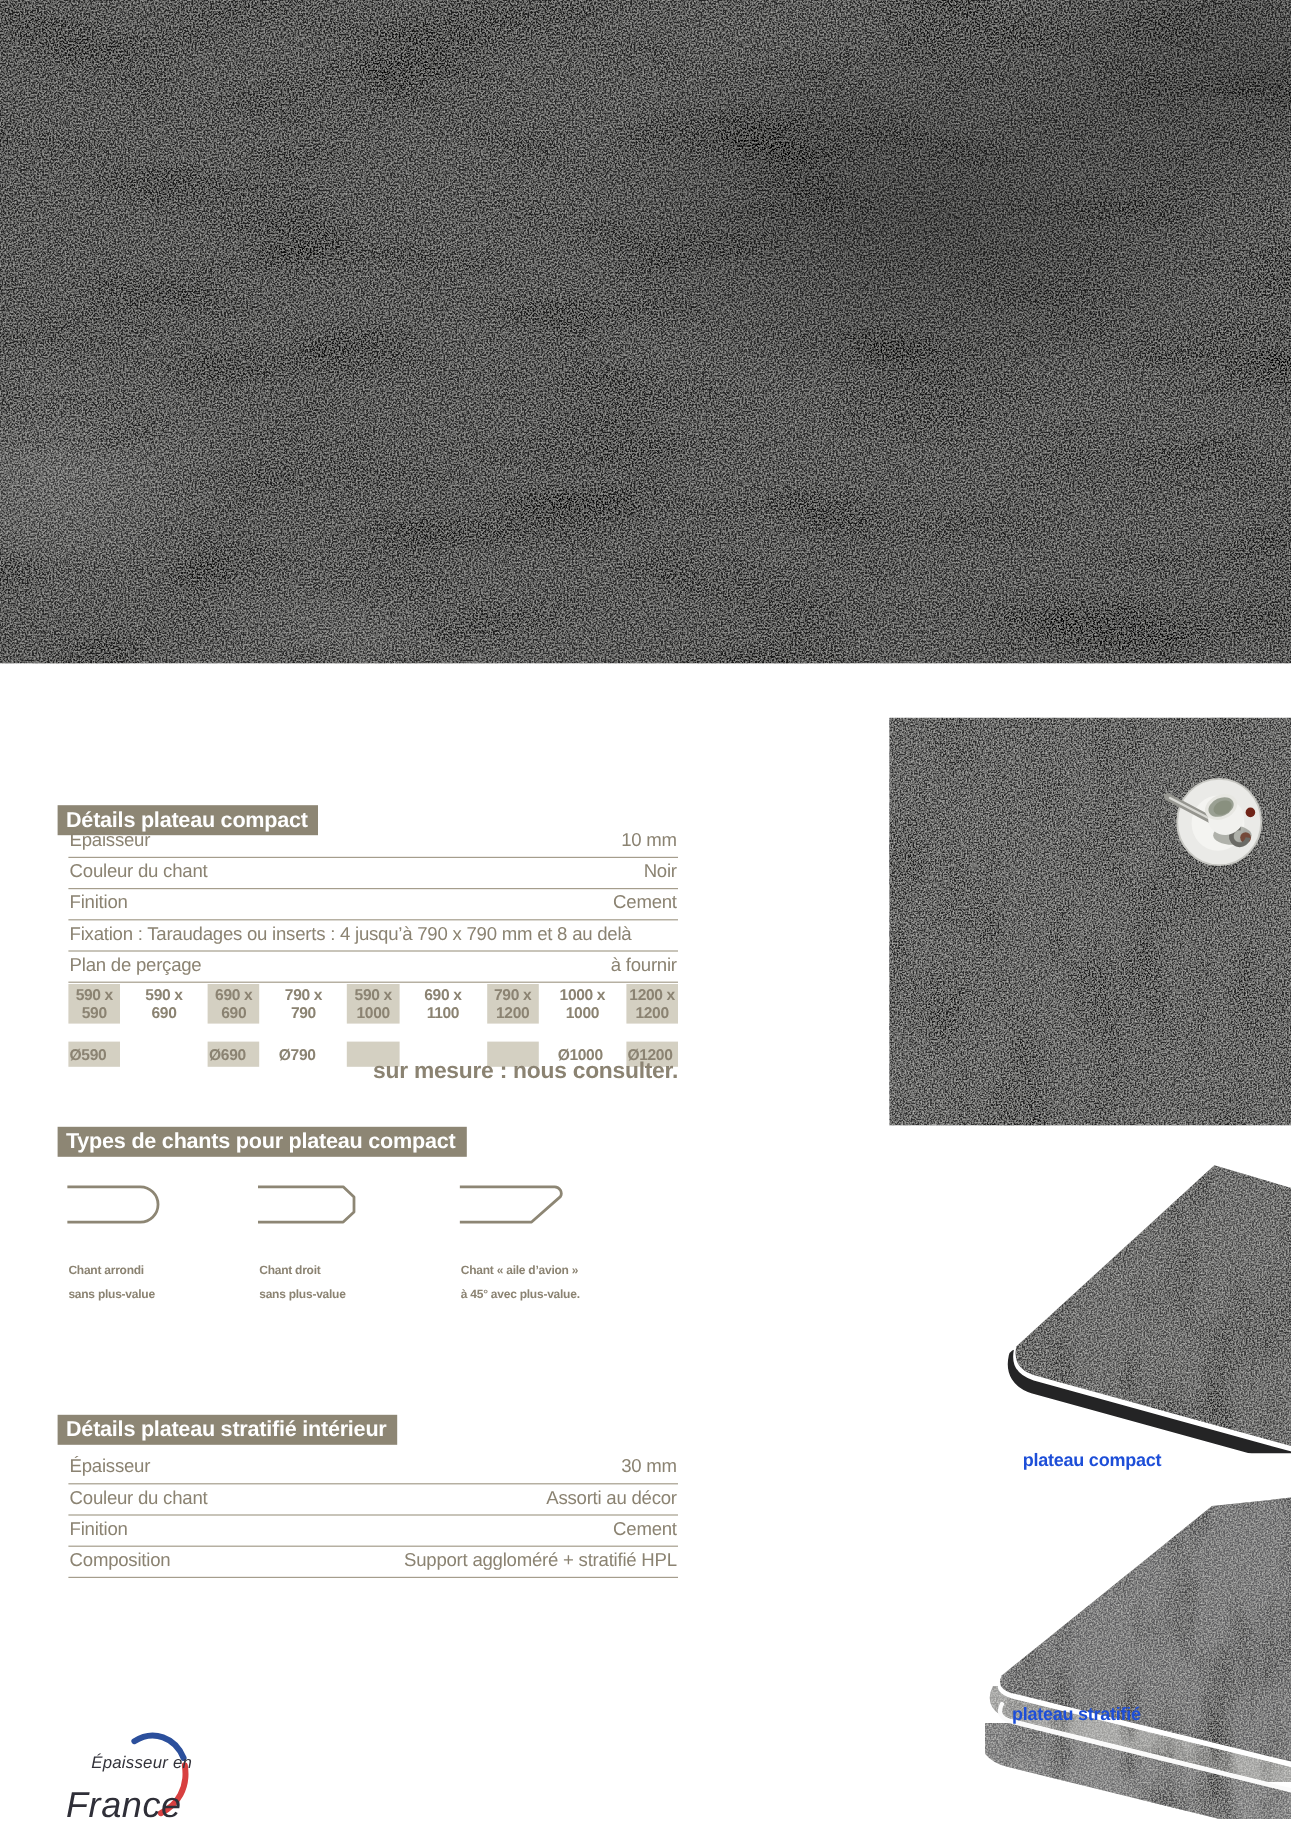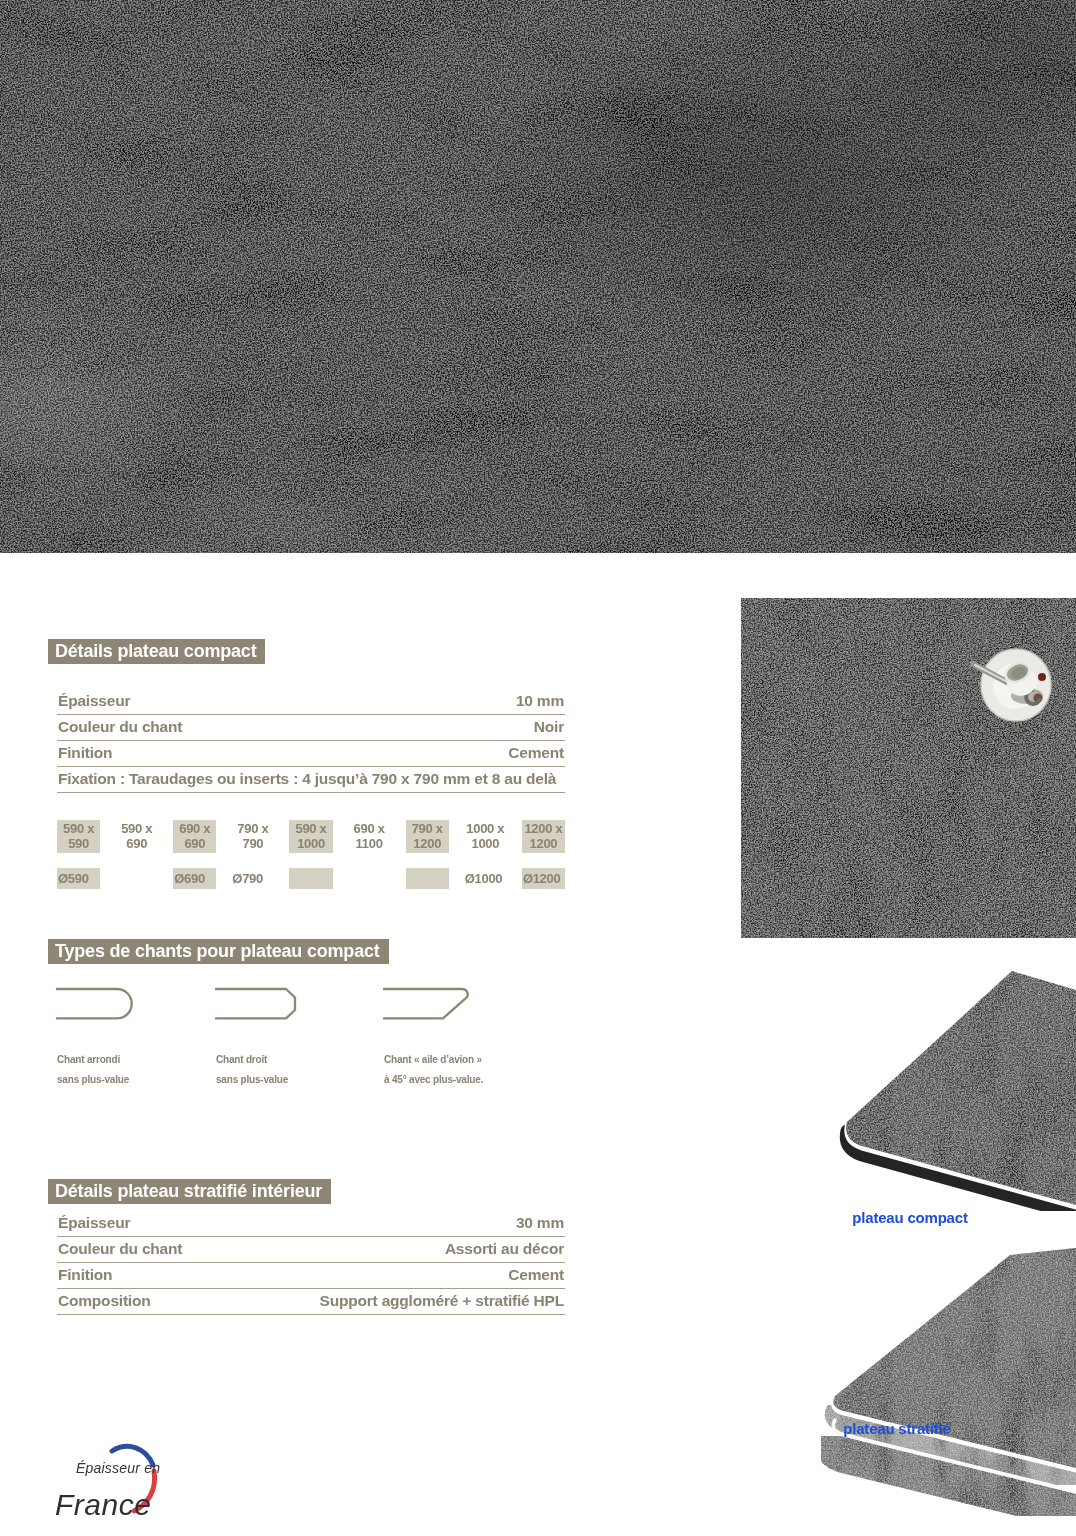--- a/index.html
+++ b/index.html
@@ -9,21 +9,21 @@
 
   
   .badge{position:absolute;left:48px;background:#8d8674;color:#ffffff;
          font-size:18px;font-weight:700;letter-spacing:-0.2px;
          padding:2px 9px 3px 7px;line-height:20px;white-space:nowrap;}
 
   
   .spec{position:absolute;left:57px;width:508px;}
   .spec-row{display:flex;justify-content:space-between;align-items:baseline;
             border-bottom:1px solid #a59d8c;padding:3px 1px 3px 1px;height:19px;
-            font-size:15.5px;font-weight:700;letter-spacing:-0.2px;color:#8b8372;gap:20px;}
+            font-size:15.5px;font-weight:400;letter-spacing:-0.2px;color:#8b8372;gap:20px;}
   .spec-label{white-space:nowrap;}
   .spec-value{white-space:nowrap;}
 
   
   .size-grid{position:absolute;left:57px;top:820px;width:508px;
              display:grid;grid-template-columns:repeat(9,1fr);grid-template-rows:33px 21px;
              gap:15px;font-weight:700;letter-spacing:-0.3px;}
   .sz{color:#8b8372;font-size:13px;}
   .sz.shaded{background:#d4d0c2;}
   .sz.plain{background:#ffffff;}
@@ -113,38 +113,42 @@
       <path d="M 293 92 a 7 7 0 1 0 6 8" fill="none" stroke="#6b6b66" stroke-width="4"></path>
       <g transform="rotate(-24 279 80)">
         <ellipse cx="279" cy="84" rx="15" ry="14" fill="#f1f1ee"></ellipse>
         <ellipse cx="279" cy="74" rx="14" ry="10" fill="#e7e7e2"></ellipse>
         <ellipse cx="279" cy="74" rx="11" ry="7.5" fill="#9aa093"></ellipse>
         <ellipse cx="280" cy="75" rx="8" ry="5.5" fill="#89907f"></ellipse>
       </g>
     </g>
   </svg>
 
-  <div class="badge" style="top:639px">Détails plateau compact</div>
+  <div class="badge" style="top:671px">Détails plateau compact</div>
 
   <div class="spec" style="top:689px">
     <div class="spec-row">
       <span class="spec-label">Épaisseur</span>
       <span class="spec-value">10 mm</span>
     </div>
     <div class="spec-row">
       <span class="spec-label">Couleur du chant</span>
       <span class="spec-value">Noir</span>
     </div>
     <div class="spec-row">
       <span class="spec-label">Finition</span>
       <span class="spec-value">Cement</span>
     </div>
     <div class="spec-row">
       <span class="spec-label">Fixation : Taraudages ou inserts : 4 jusqu’à 790 x 790 mm et 8 au delà</span>
       <span class="spec-value"></span>
+    </div>
+    <div class="spec-row">
+      <span class="spec-label">Plan de perçage</span>
+      <span class="spec-value">à fournir</span>
     </div>
   </div>
 
   <div class="size-grid">
     <div class="sz r1 shaded">
         <span>590 x</span>
         <span>590</span>
       </div>
     <div class="sz r1 plain">
         <span>590 x</span>
@@ -183,20 +187,21 @@
     <div class="sz r2 plain"></div>
     <div class="sz r2 shaded">Ø690</div>
     <div class="sz r2 plain">Ø790</div>
     <div class="sz r2 shaded"></div>
     <div class="sz r2 plain"></div>
     <div class="sz r2 shaded"></div>
     <div class="sz r2 plain">Ø1000</div>
     <div class="sz r2 shaded">Ø1200</div>
   </div>
 
+  <div class="note">sur mesure : nous consulter.</div>
 
   <div class="badge" style="top:939px">Types de chants pour plateau compact</div>
 
   <svg class="edge-svg" style="left:56px" width="86" height="35" viewBox="0 0 86 35">
     <path d="M 0 2 H 61 A 14.7 14.7 0 0 1 61 31.4 H 0" fill="none" stroke="#8d8674" stroke-width="2.3"></path>
   </svg>
   <svg class="edge-svg" style="left:215px" width="86" height="35" viewBox="0 0 86 35">
     <path d="M 0 2 H 71 L 80 10.5 V 23 L 71 31.4 H 0" fill="none" stroke="#8d8674" stroke-width="2.3" stroke-linejoin="round"></path>
   </svg>
   <svg class="edge-svg" style="left:383px" width="92" height="35" viewBox="0 0 92 35">

